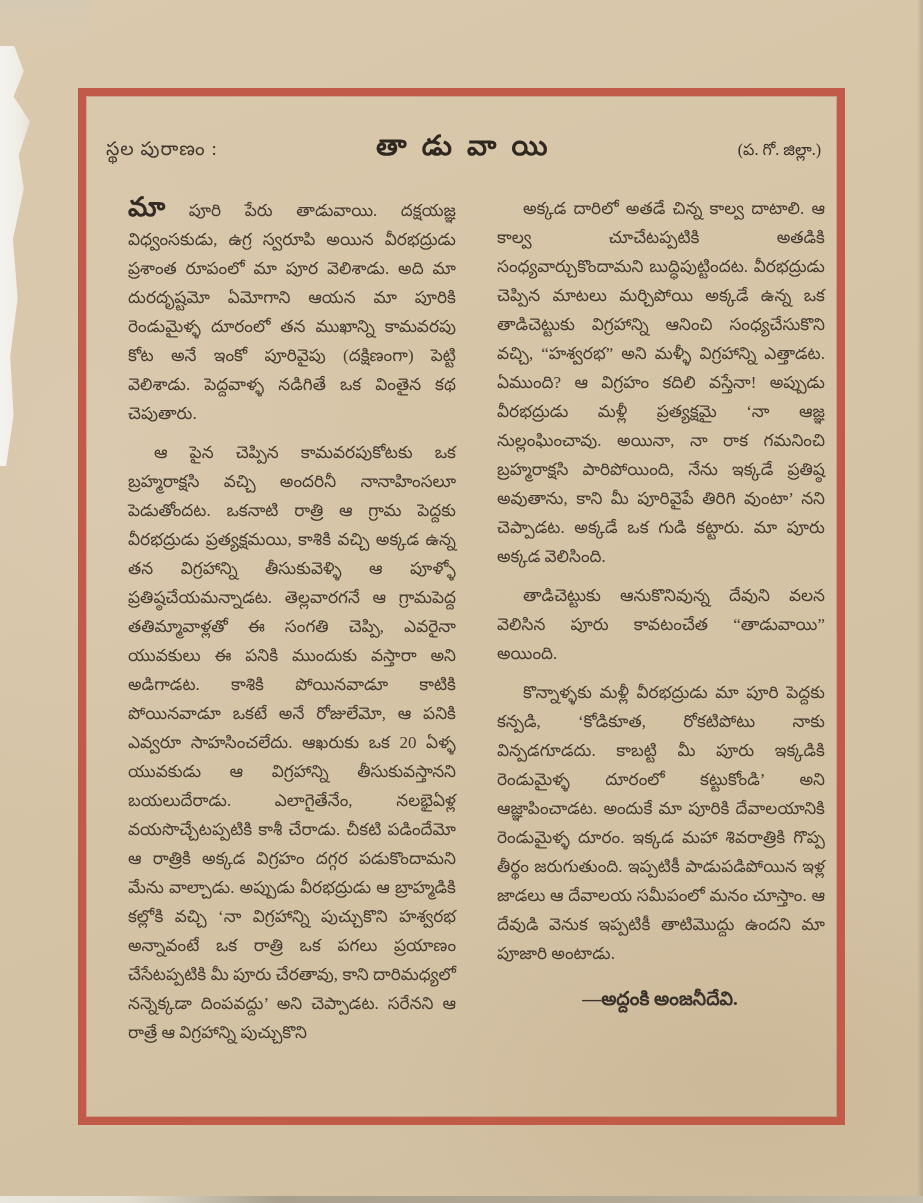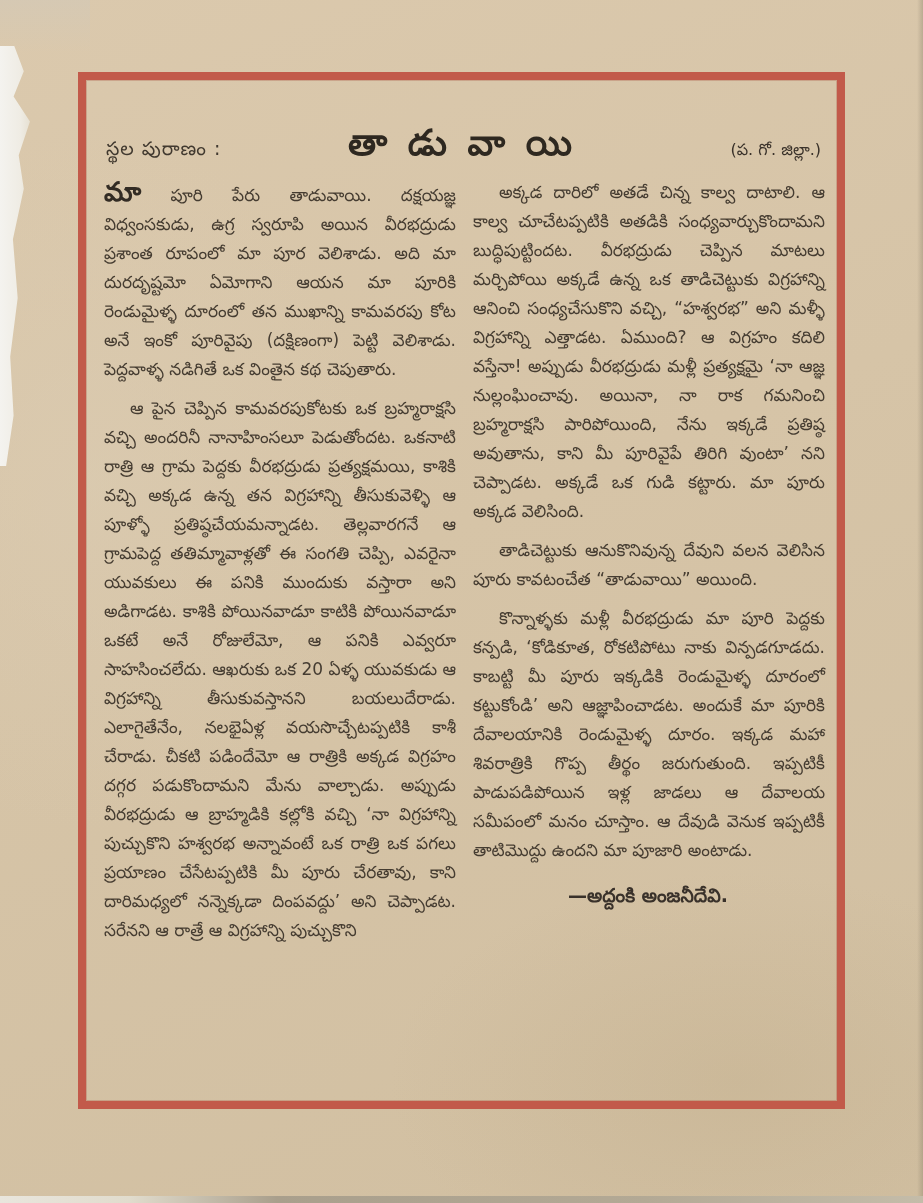--- a/index.html
+++ b/index.html
@@ -55,25 +55,26 @@
     right: 0;
     top: 0;
     width: 6px;
     height: 100%;
     background: linear-gradient(270deg, rgba(130,120,100,.35), rgba(0,0,0,0));
   }
   
   .frame {
     position: absolute;
     left: 78px;
-    top: 72px;
+    top: 88px;
     width: 751px;
     height: 1021px;
     border: 8px solid #c25a4a;
     box-shadow: inset 0 0 0 1px rgba(160,60,45,.25);
+    font-family: Liberation Serif, serif;
   }
   .inner {
     position: absolute;
     inset: 0;
     padding: 20px 12px 0 14px;
     color: #3e362d;
   }
   .header {
     display: flex;
     align-items: baseline;
@@ -81,44 +82,45 @@
     padding: 6px 4px 0 6px;
     height: 64px;
   }
   .kicker {
     font-size: 19px;
     letter-spacing: 1px;
     color: #41392f;
     white-space: nowrap;
   }
   .title {
-    font-size: 36px;
+    font-size: 28px;
     font-weight: bold;
     letter-spacing: 4px;
-    margin: 16px;
+    margin: 8px;
     color: #2e2820;
     white-space: nowrap;
     transform: translateX(-14px);
   }
   .district {
     font-size: 16px;
     color: #3a322a;
     white-space: nowrap;
   }
   .columns {
     display: flex;
     gap: 17px;
     padding: 8px 0 0 4px;
   }
   .col {
     width: 50%;
     text-align: justify;
     font-size: 17px;
     line-height: 29px;
     color: #453c31;
+    margin-left: 24px;
   }
   .para {
     margin: 0 0 10px 0;
   }
   .para.indent {
     text-indent: 26px;
   }
   .lead {
     font-size: 27px;
     font-weight: bold;

